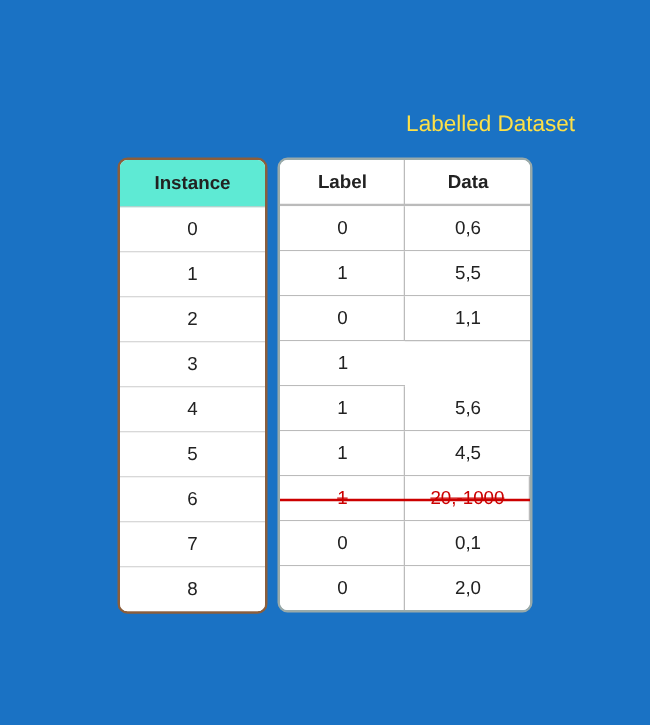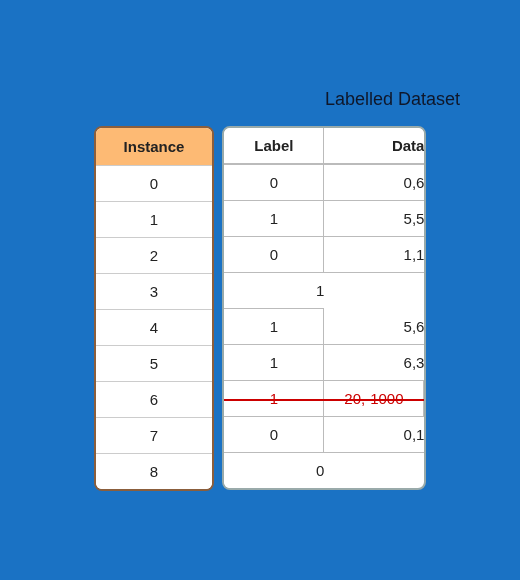--- a/index.html
+++ b/index.html
@@ -10,21 +10,21 @@
       background-color: #1a72c4;
       display: flex;
       flex-direction: column;
       align-items: center;
       justify-content: center;
       font-family: Arial, sans-serif;
       overflow: hidden;
     }
 
     .page-title {
-      color: #0f172a;
+      color: #fde047;
       font-size: 18px;
       font-weight: 400;
       margin-bottom: 16px;
       align-self: flex-end;
       margin-right: 60px;
     }
 
     .main-container {
       display: flex;
       flex-direction: row;
@@ -37,21 +37,21 @@
       display: flex;
       flex-direction: column;
       gap: 0;
       border: 2px solid #8B5E3C;
       border-radius: 8px;
       overflow: hidden;
       background: white;
     }
 
     .instance-header {
-      background: #fdba74;
+      background: #5eead4;
       text-align: center;
       font-size: 15px;
       font-weight: bold;
       padding: 10px 28px;
       border-bottom: 1px solid #ccc;
       color: #222;
     }
 
     .instance-cell {
       background: white;
@@ -93,21 +93,20 @@
       padding: 9px 0;
       width: 100px;
       border-right: 1px solid #bbb;
       border-bottom: 1px solid #bbb;
       color: #222;
       background: white;
     }
 
     .dataset-cell:last-child {
       border-right: none;
-      text-align: right;
     }
 
     .dataset-cell.header {
       font-weight: bold;
     }
 
     .row-strikethrough {
       position: relative;
     }
 
@@ -174,29 +173,30 @@
       </div>
       <div class="dataset-row" style="position: relative;">
         <div class="dataset-cell">1</div>
       </div>
       <div class="dataset-row" style="position: relative;">
         <div class="dataset-cell">1</div>
         <div class="dataset-cell">5,6</div>
       </div>
       <div class="dataset-row" style="position: relative;">
         <div class="dataset-cell">1</div>
-        <div class="dataset-cell">6,3</div>
+        <div class="dataset-cell">4,5</div>
       </div>
       <div class="dataset-row row-strikethrough" style="position: relative;">
         <div class="dataset-cell">1</div>
         <div class="dataset-cell">20,-1000</div>
         <div class="strike-line"></div>
       </div>
       <div class="dataset-row" style="position: relative;">
         <div class="dataset-cell">0</div>
         <div class="dataset-cell">0,1</div>
       </div>
       <div class="dataset-row" style="position: relative;">
         <div class="dataset-cell">0</div>
+        <div class="dataset-cell">2,0</div>
       </div>
     </div>
 
 </div>
 
 </body></html>

